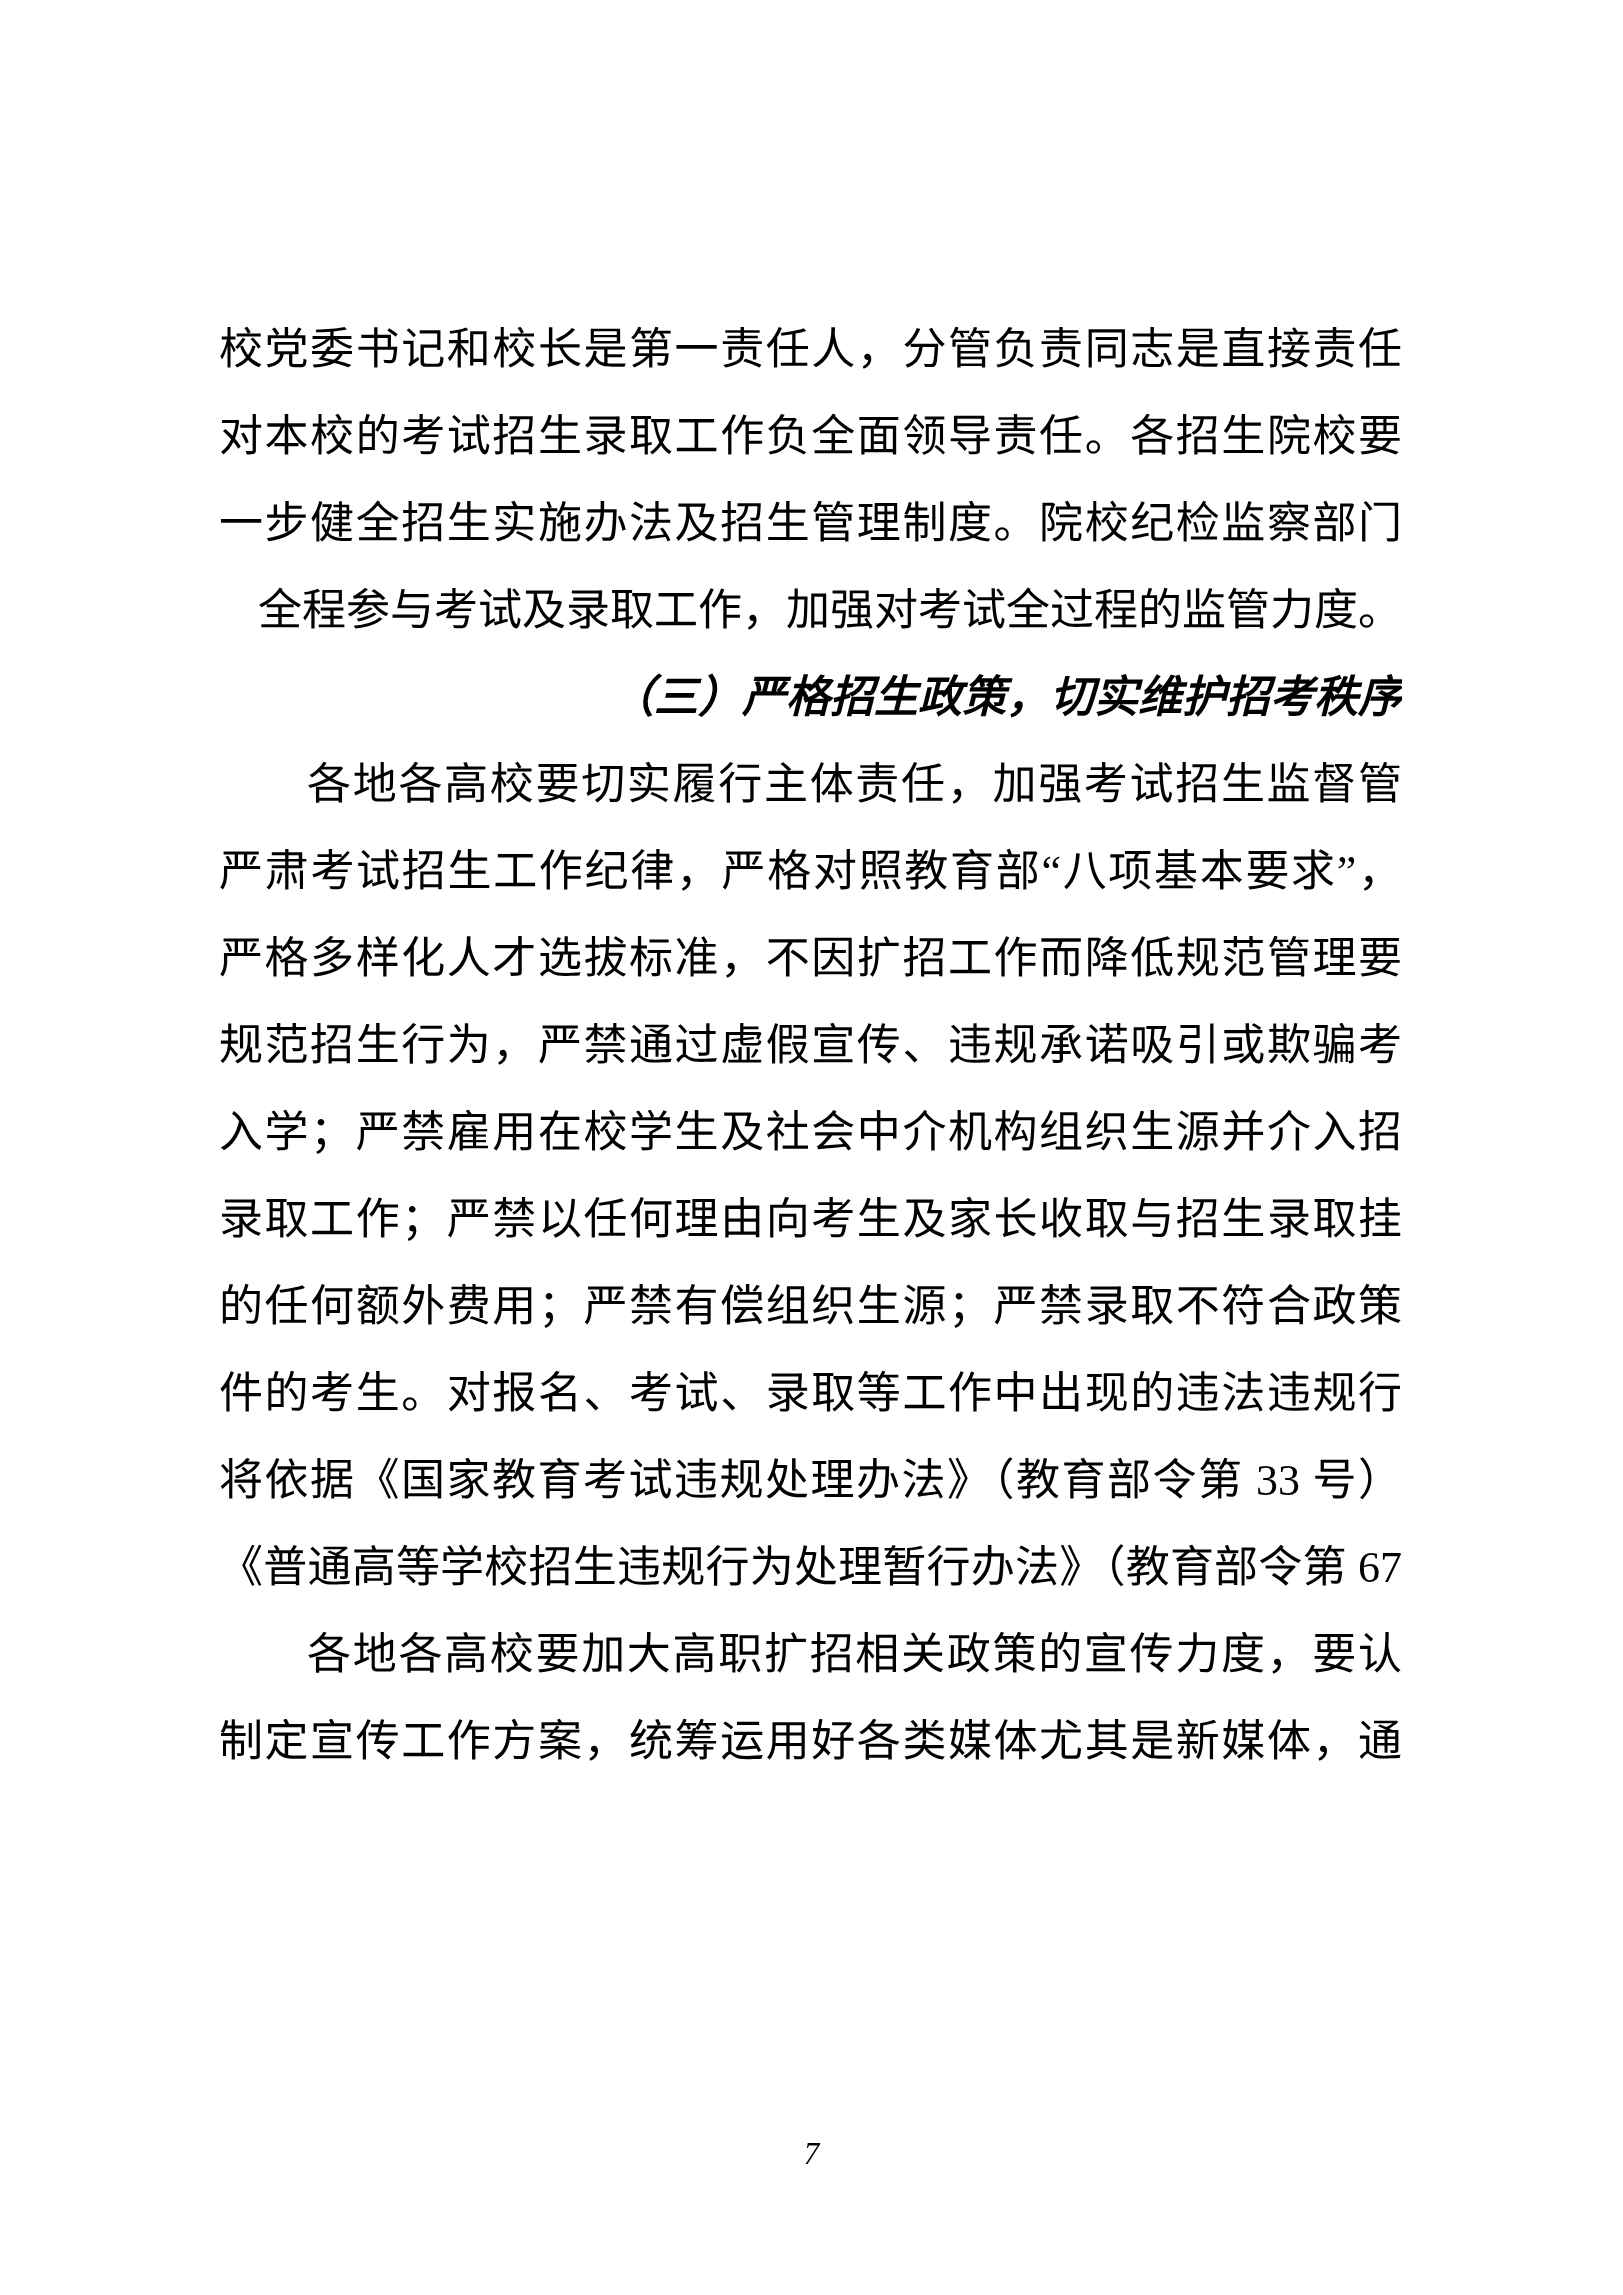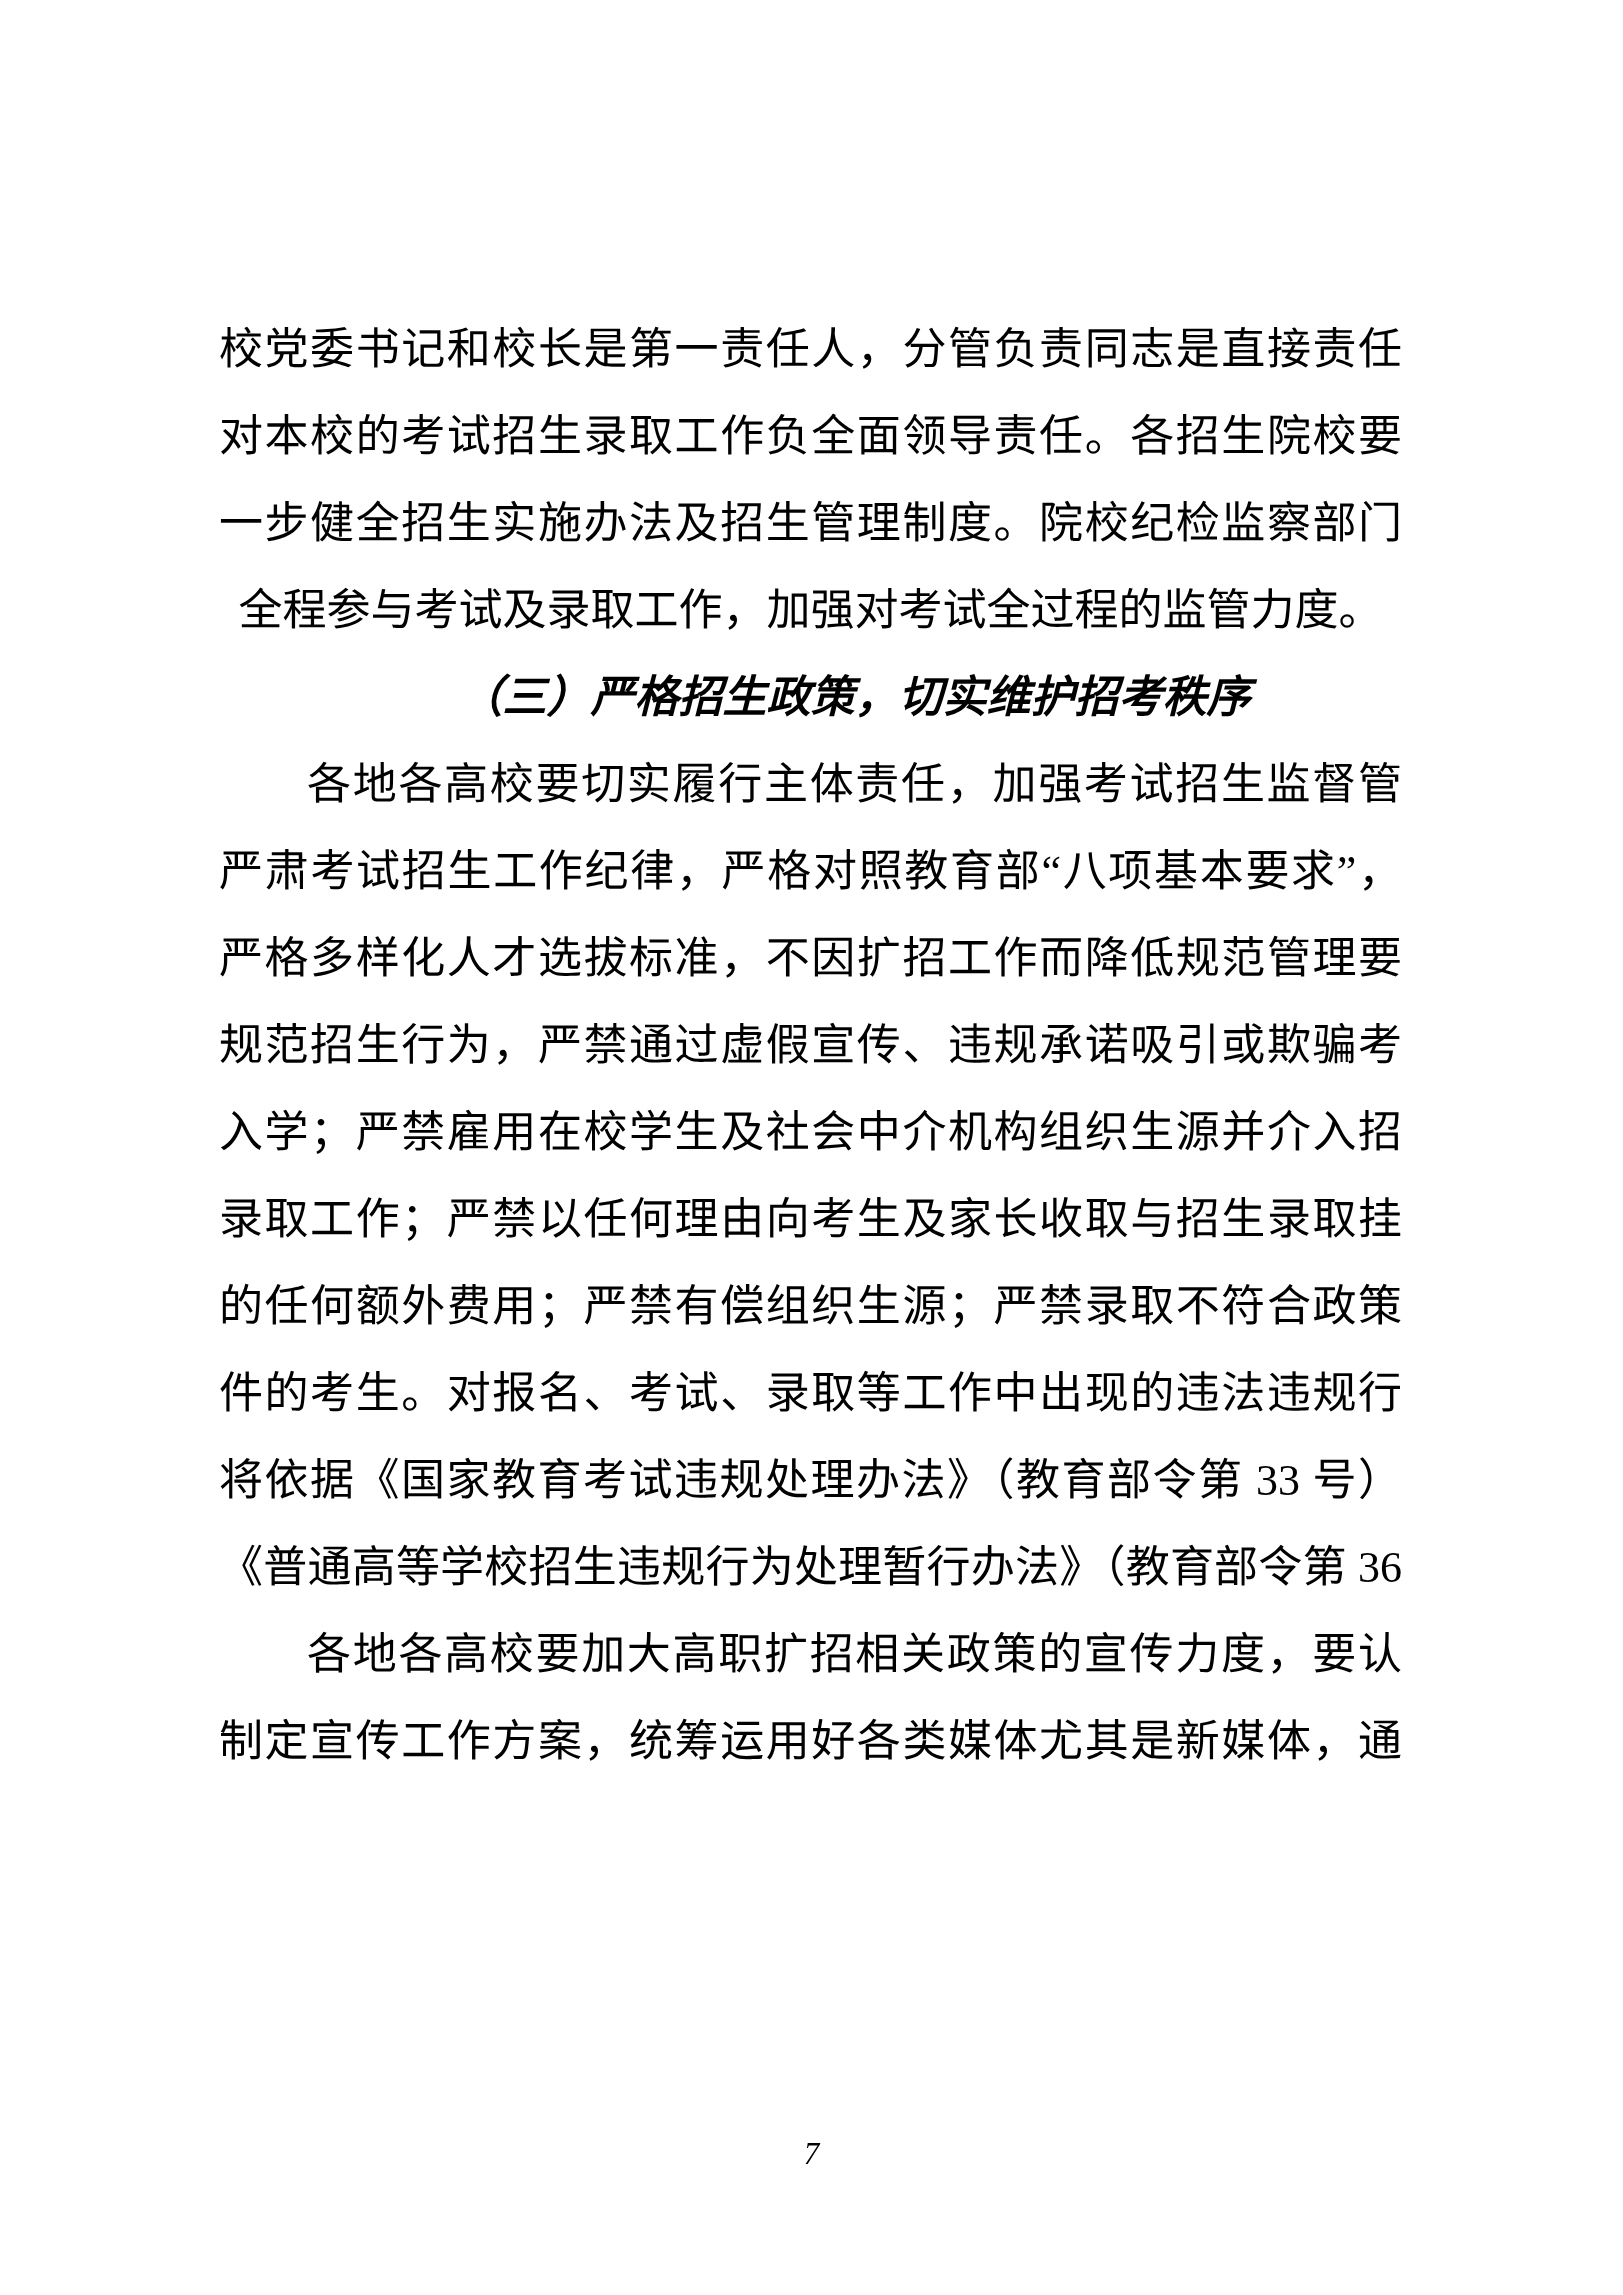--- a/index.html
+++ b/index.html
@@ -22,21 +22,21 @@
     left: 219px;
     top: 306px;
     width: 1183px;
   }
   .line {
     height: 87px;
     line-height: 87px;
     font-size: 44px;
     letter-spacing: 0;
     overflow: hidden;
-    text-align: center;
+    text-align: right;
   }
   
   .just {
     text-align: justify;
     text-align-last: justify;
   }
   
   .indent {
     text-indent: 88px;
   }
@@ -72,21 +72,21 @@
 
     <div class="line indent just">各地各高校要切实履行主体责任，加强考试招生监督管理，</div>
     <div class="line just">严肃考试招生工作纪律，严格对照教育部“八项基本要求”，严</div>
     <div class="line just">严格多样化人才选拔标准，不因扩招工作而降低规范管理要求。</div>
     <div class="line just">规范招生行为，严禁通过虚假宣传、违规承诺吸引或欺骗考生</div>
     <div class="line just">入学；严禁雇用在校学生及社会中介机构组织生源并介入招生</div>
     <div class="line just">录取工作；严禁以任何理由向考生及家长收取与招生录取挂钩</div>
     <div class="line just">的任何额外费用；严禁有偿组织生源；严禁录取不符合政策条</div>
     <div class="line just">件的考生。对报名、考试、录取等工作中出现的违法违规行为，</div>
     <div class="line just">将依据《国家教育考试违规处理办法》（教育部令第 33 号）和</div>
-    <div class="line just">《普通高等学校招生违规行为处理暂行办法》（教育部令第 36</div>
+    <div class="line just">《普通高等学校招生违规行为处理暂行办法》（教育部令第 67</div>
 
 
     <div class="line indent just">各地各高校要加大高职扩招相关政策的宣传力度，要认真</div>
     <div class="line just">制定宣传工作方案，统筹运用好各类媒体尤其是新媒体，通过</div>
 
   </div>
 
   <div class="pagenum">7</div>
 
 </div>

